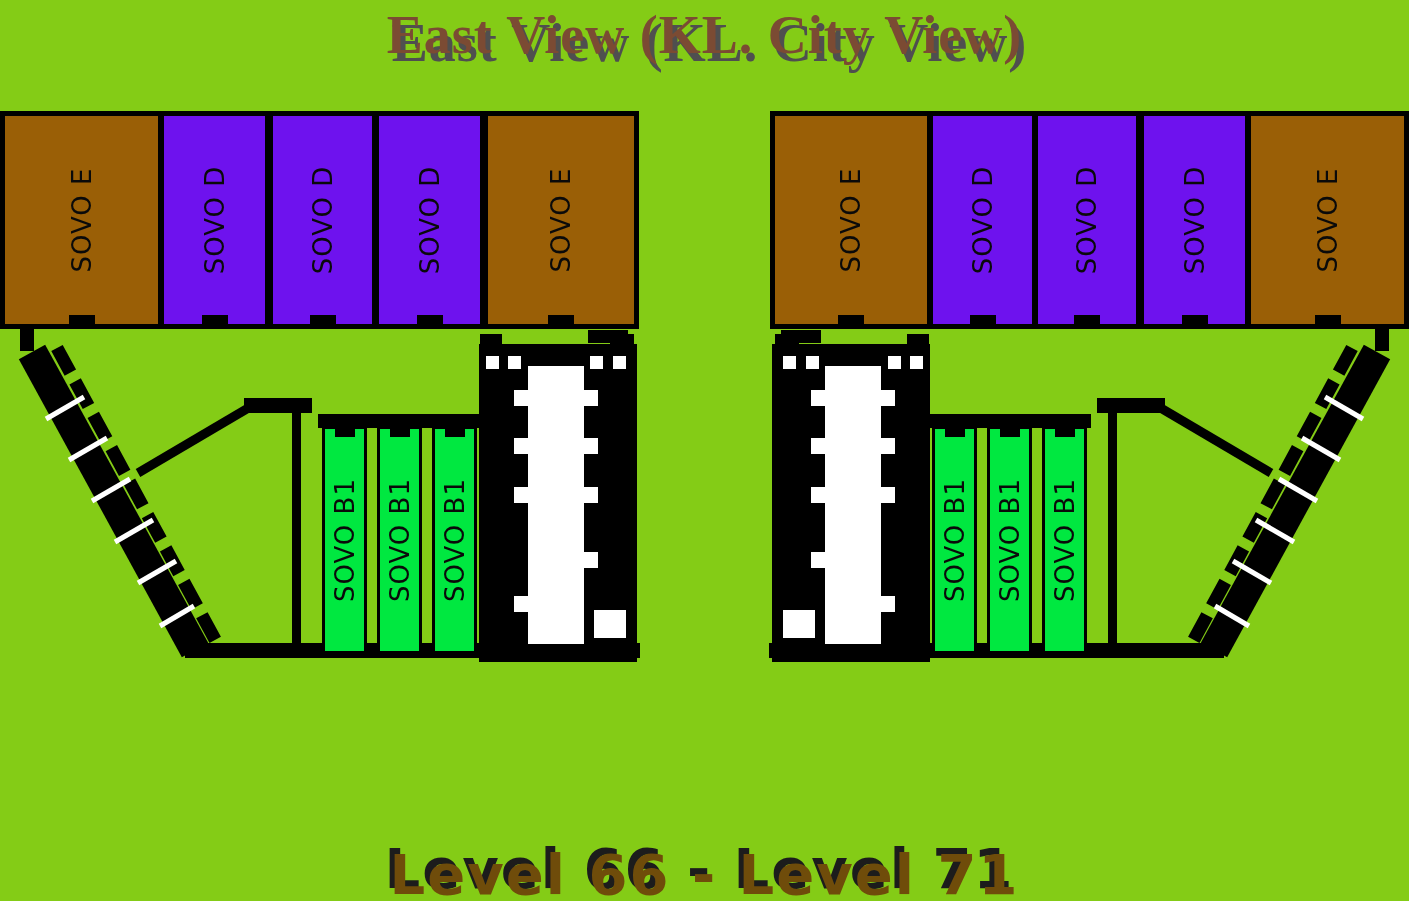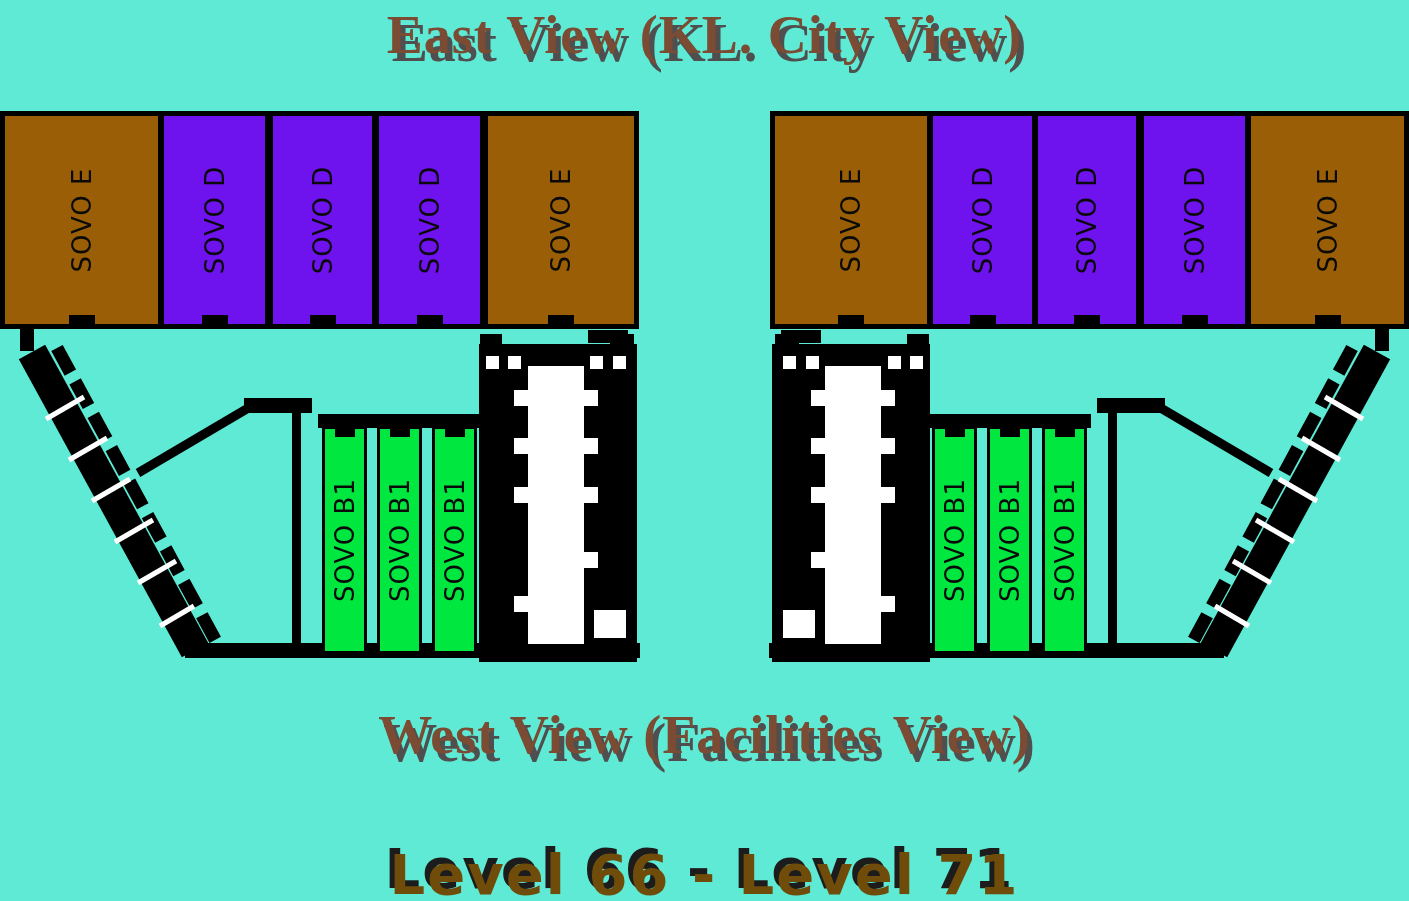--- a/index.html
+++ b/index.html
@@ -1,20 +1,20 @@
 <!DOCTYPE html>
 <html><head>
 <meta charset="utf-8">
 <style>
   html,body{margin:0;padding:0;background:#ffffff;}
   #canvas{
     position:relative;
     width:1409px;
     height:901px;
-    background:#5eead4;
+    background:#84cc16;
     overflow:hidden;
     font-family:"DejaVu Sans", sans-serif;
   }
   .view-title{
     position:absolute;
     left:0; width:100%;
     text-align:center;
     font-family:"Liberation Serif", serif;
     font-weight:bold;
     font-size:54px;
@@ -218,17 +218,16 @@
   </div>
   <div class="b1-unit" style="left:987px;">
     <div class="notch-top"></div>
     <span class="vlabel">SOVO B1</span>
   </div>
   <div class="b1-unit" style="left:1042px;">
     <div class="notch-top"></div>
     <span class="vlabel">SOVO B1</span>
   </div>
 
-  <div id="west-title" class="view-title">West View (Facilities View)</div>
 
   <div id="level-title">Level 66 - Level 71</div>
 
 </div>
 
 </body></html>

